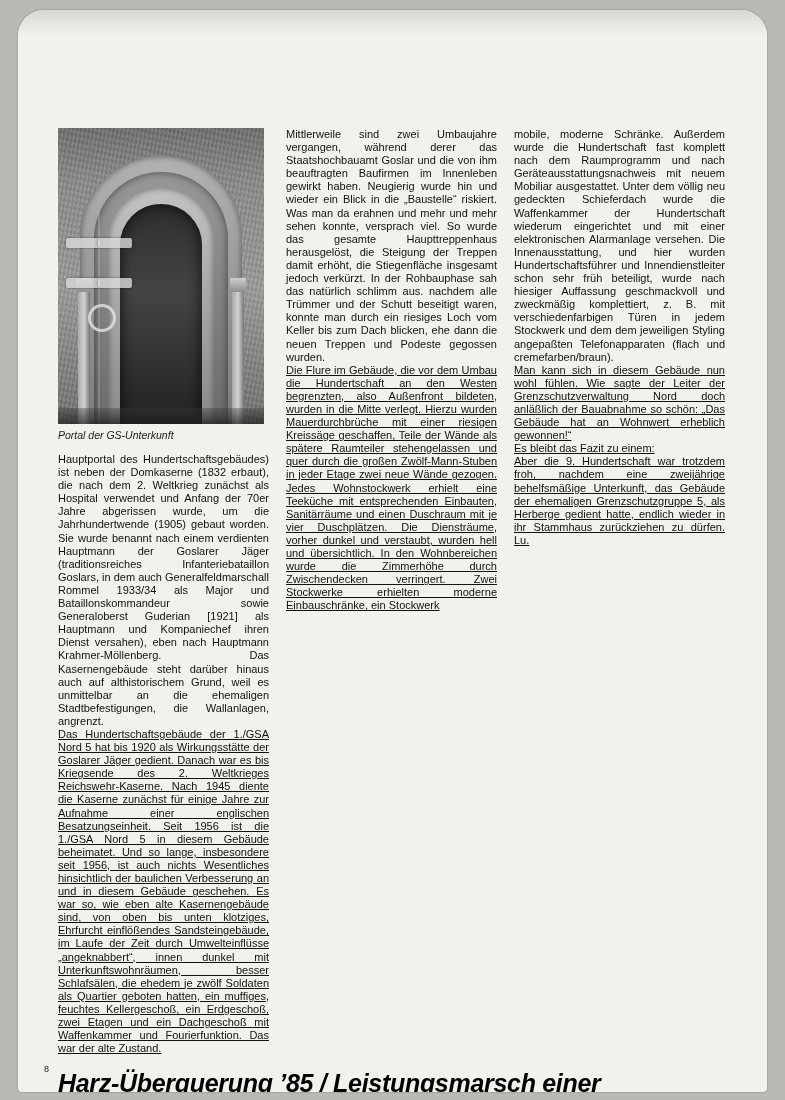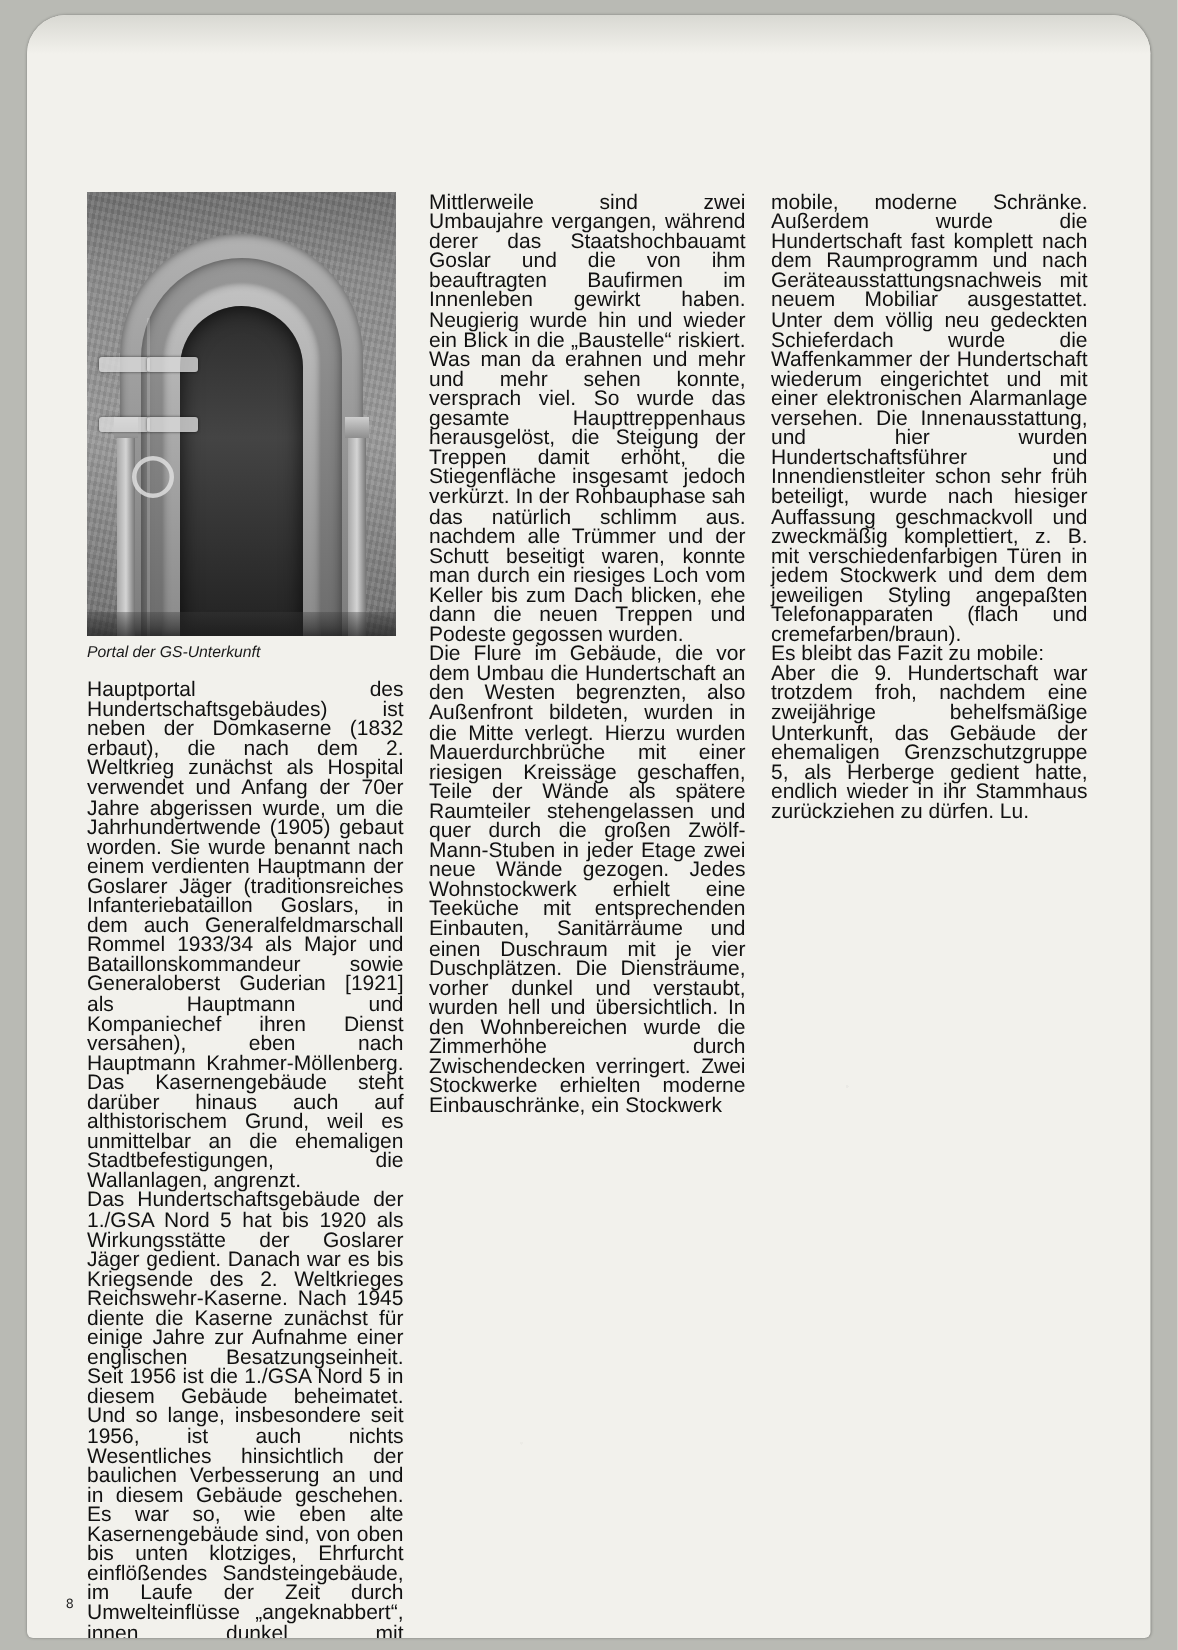--- a/index.html
+++ b/index.html
@@ -125,27 +125,27 @@
     position:absolute;left:0;bottom:0;width:100%;height:16px;
     background:linear-gradient(180deg,rgba(60,60,55,.35),rgba(35,35,32,.75));
   }
   .caption{
     font-size:10.5px;font-style:italic;
     margin-top:5px;margin-bottom:12px;
     color:#1a1a1a;
   }
   p{
     margin:0;
-    font-size:14px;
+    font-size:11px;
     line-height:13.1px;
     text-align:justify;
     color:#111;
     hyphens:auto;
   }
-  p + p{margin-top:0px;}
+  p + p{margin-top:0px;text-decoration:underline;}
 
   .headline{
     margin-top:14px;
     font-size:25px;
     font-weight:bold;
     font-style:italic;
     line-height:28px;
     letter-spacing:-0.3px;
     color:#000;
   }
@@ -192,21 +192,22 @@
         <p>Das Hundertschaftsgebäude der 1./GSA Nord 5 hat bis 1920 als Wirkungsstätte der Goslarer Jäger gedient. Danach war es bis Kriegsende des 2. Weltkrieges Reichswehr-Kaserne. Nach 1945 diente die Kaserne zunächst für einige Jahre zur Aufnahme einer englischen Besatzungseinheit. Seit 1956 ist die 1./GSA Nord 5 in diesem Gebäude beheimatet. Und so lange, insbesondere seit 1956, ist auch nichts Wesentliches hinsichtlich der baulichen Verbesserung an und in diesem Gebäude geschehen. Es war so, wie eben alte Kasernengebäude sind, von oben bis unten klotziges, Ehrfurcht einflößendes Sandsteingebäude, im Laufe der Zeit durch Umwelteinflüsse „angeknabbert“, innen dunkel mit Unterkunftswohnräumen, besser Schlafsälen, die ehedem je zwölf Soldaten als Quartier geboten hatten, ein muffiges, feuchtes Kellergeschoß, ein Erdgeschoß, zwei Etagen und ein Dachgeschoß mit Waffenkammer und Fourierfunktion. Das war der alte Zustand.</p>
       </div>
 
       <div class="col mid">
         <p>Mittlerweile sind zwei Umbaujahre vergangen, während derer das Staatshochbauamt Goslar und die von ihm beauftragten Baufirmen im Innenleben gewirkt haben. Neugierig wurde hin und wieder ein Blick in die „Baustelle“ riskiert. Was man da erahnen und mehr und mehr sehen konnte, versprach viel. So wurde das gesamte Haupttreppenhaus herausgelöst, die Steigung der Treppen damit erhöht, die Stiegenfläche insgesamt jedoch verkürzt. In der Rohbauphase sah das natürlich schlimm aus. nachdem alle Trümmer und der Schutt beseitigt waren, konnte man durch ein riesiges Loch vom Keller bis zum Dach blicken, ehe dann die neuen Treppen und Podeste gegossen wurden.</p>
         <p>Die Flure im Gebäude, die vor dem Umbau die Hundertschaft an den Westen begrenzten, also Außenfront bildeten, wurden in die Mitte verlegt. Hierzu wurden Mauerdurchbrüche mit einer riesigen Kreissäge geschaffen, Teile der Wände als spätere Raumteiler stehengelassen und quer durch die großen Zwölf-Mann-Stuben in jeder Etage zwei neue Wände gezogen. Jedes Wohnstockwerk erhielt eine Teeküche mit entsprechenden Einbauten, Sanitärräume und einen Duschraum mit je vier Duschplätzen. Die Diensträume, vorher dunkel und verstaubt, wurden hell und übersichtlich. In den Wohnbereichen wurde die Zimmerhöhe durch Zwischendecken verringert. Zwei Stockwerke erhielten moderne Einbauschränke, ein Stockwerk</p>
       </div>
 
       <div class="col right">
         <p>mobile, moderne Schränke. Außerdem wurde die Hundertschaft fast komplett nach dem Raumprogramm und nach Geräteausstattungsnachweis mit neuem Mobiliar ausgestattet. Unter dem völlig neu gedeckten Schieferdach wurde die Waffenkammer der Hundertschaft wiederum eingerichtet und mit einer elektronischen Alarmanlage versehen. Die Innenausstattung, und hier wurden Hundertschaftsführer und Innendienstleiter schon sehr früh beteiligt, wurde nach hiesiger Auffassung geschmackvoll und zweckmäßig komplettiert, z. B. mit verschiedenfarbigen Türen in jedem Stockwerk und dem dem jeweiligen Styling angepaßten Telefonapparaten (flach und cremefarben/braun).</p>
-        <p>Es bleibt das Fazit zu mobile:</p>
+        <p>Man kann sich in diesem Gebäude nun wohl fühlen. Wie sagte der Leiter der Grenzschutzverwaltung Nord doch anläßlich der Bauabnahme so schön: „Das Gebäude hat an Wohnwert erheblich gewonnen!“</p>
+        <p>Es bleibt das Fazit zu einem:</p>
         <p>Aber die 9. Hundertschaft war trotzdem froh, nachdem eine zweijährige behelfsmäßige Unterkunft, das Gebäude der ehemaligen Grenzschutzgruppe 5, als Herberge gedient hatte, endlich wieder in ihr Stammhaus zurückziehen zu dürfen.    Lu.</p>
       </div>
     </div>
 
     <div class="headline">Harz-Überquerung ’85 / Leistungsmarsch einer Hundertschaft</div>
 
   </div>
 
   <div class="pagenum">8</div>
 </div>

